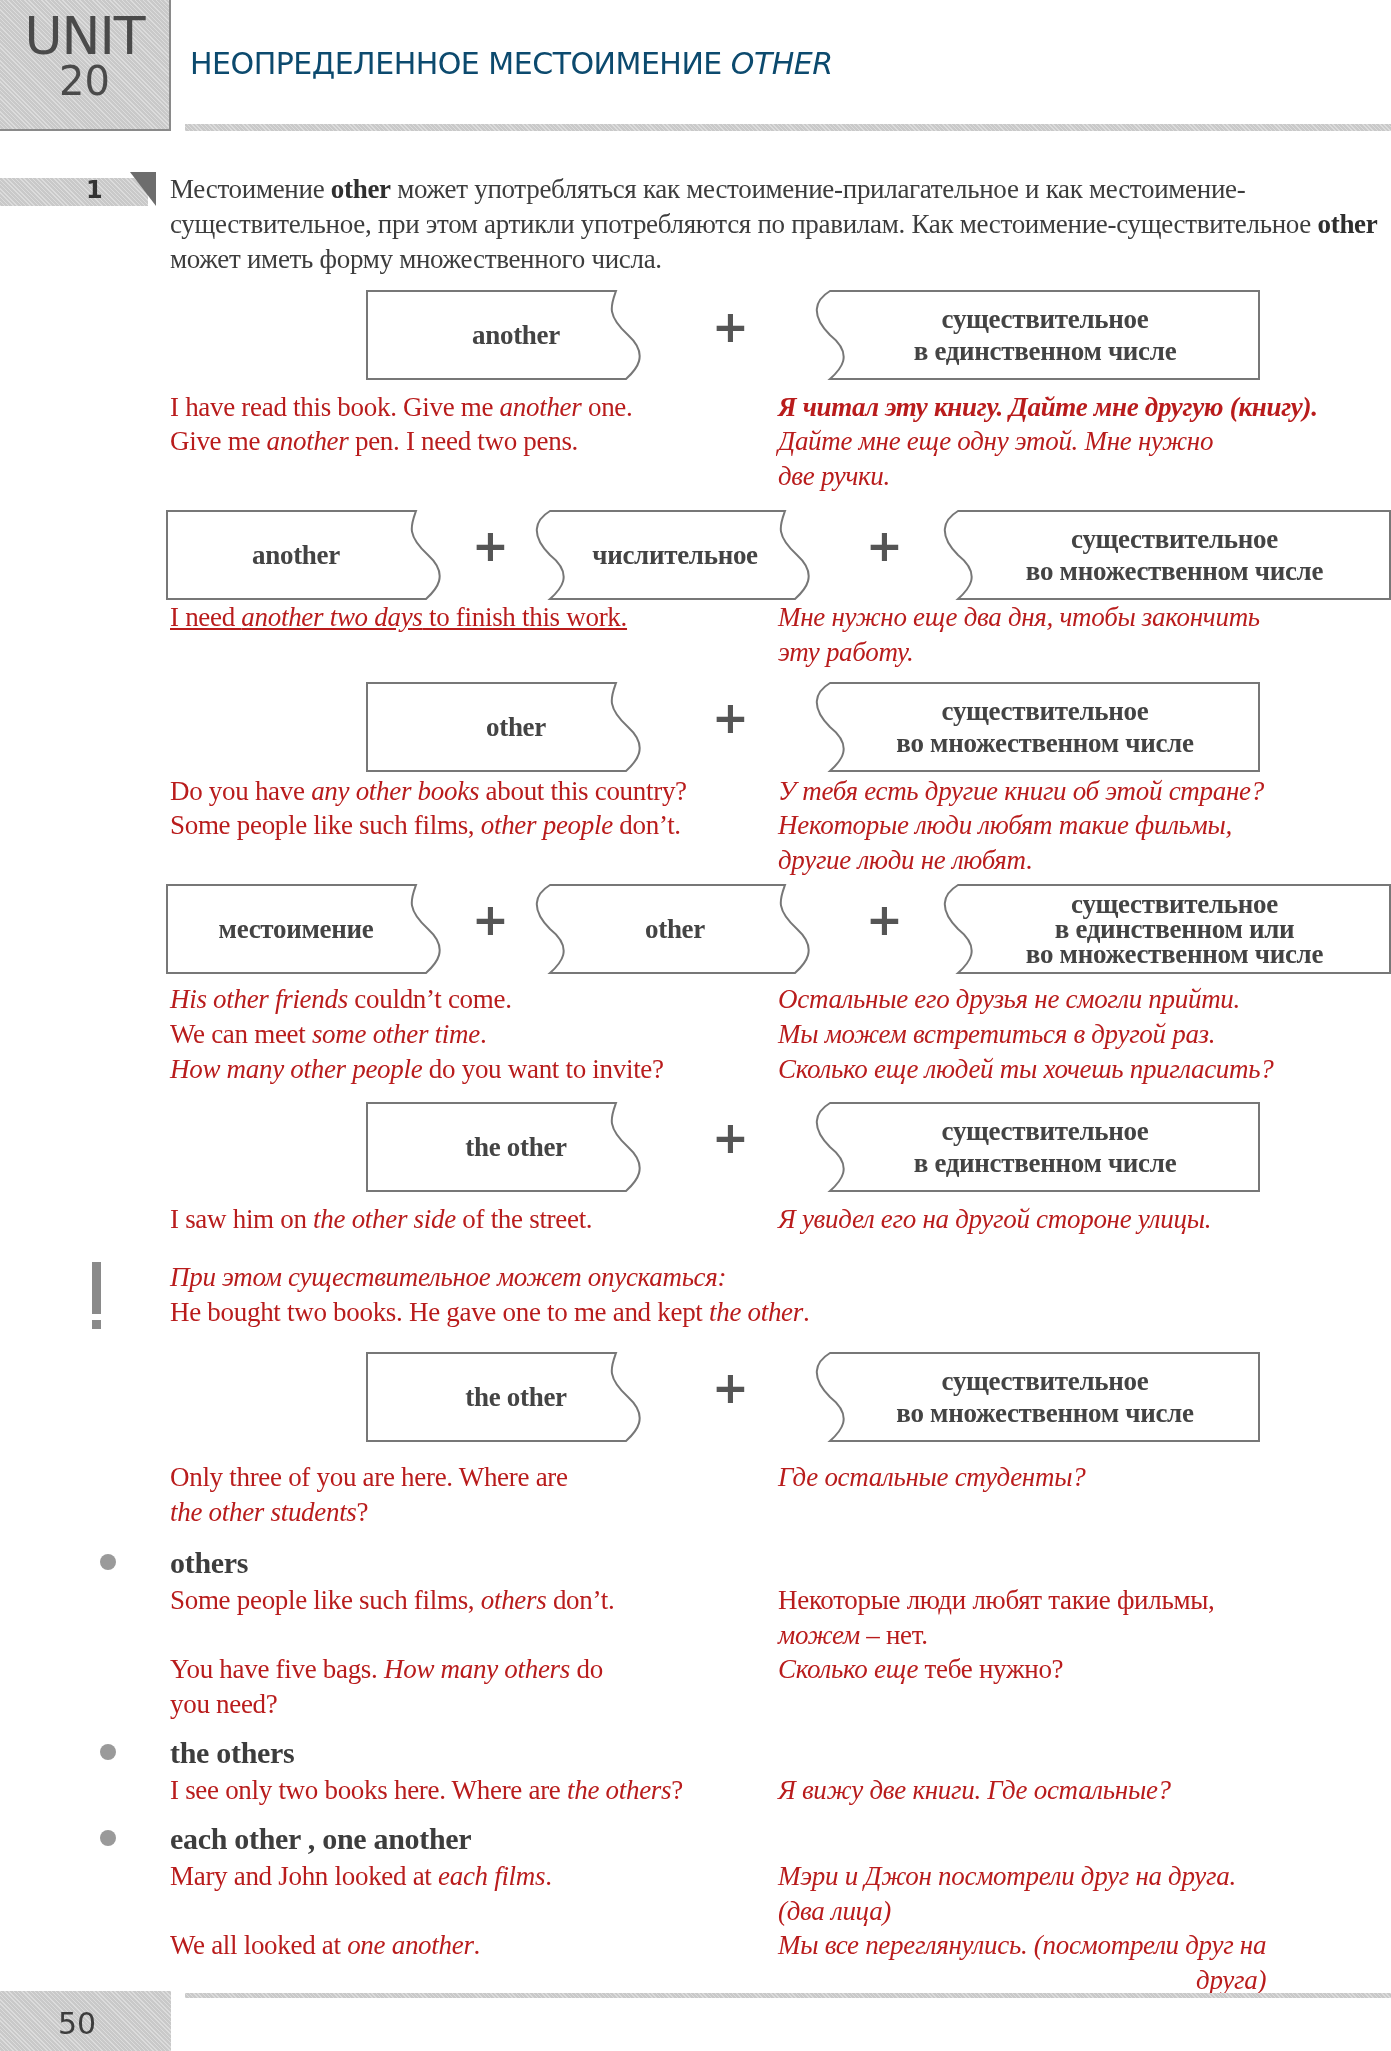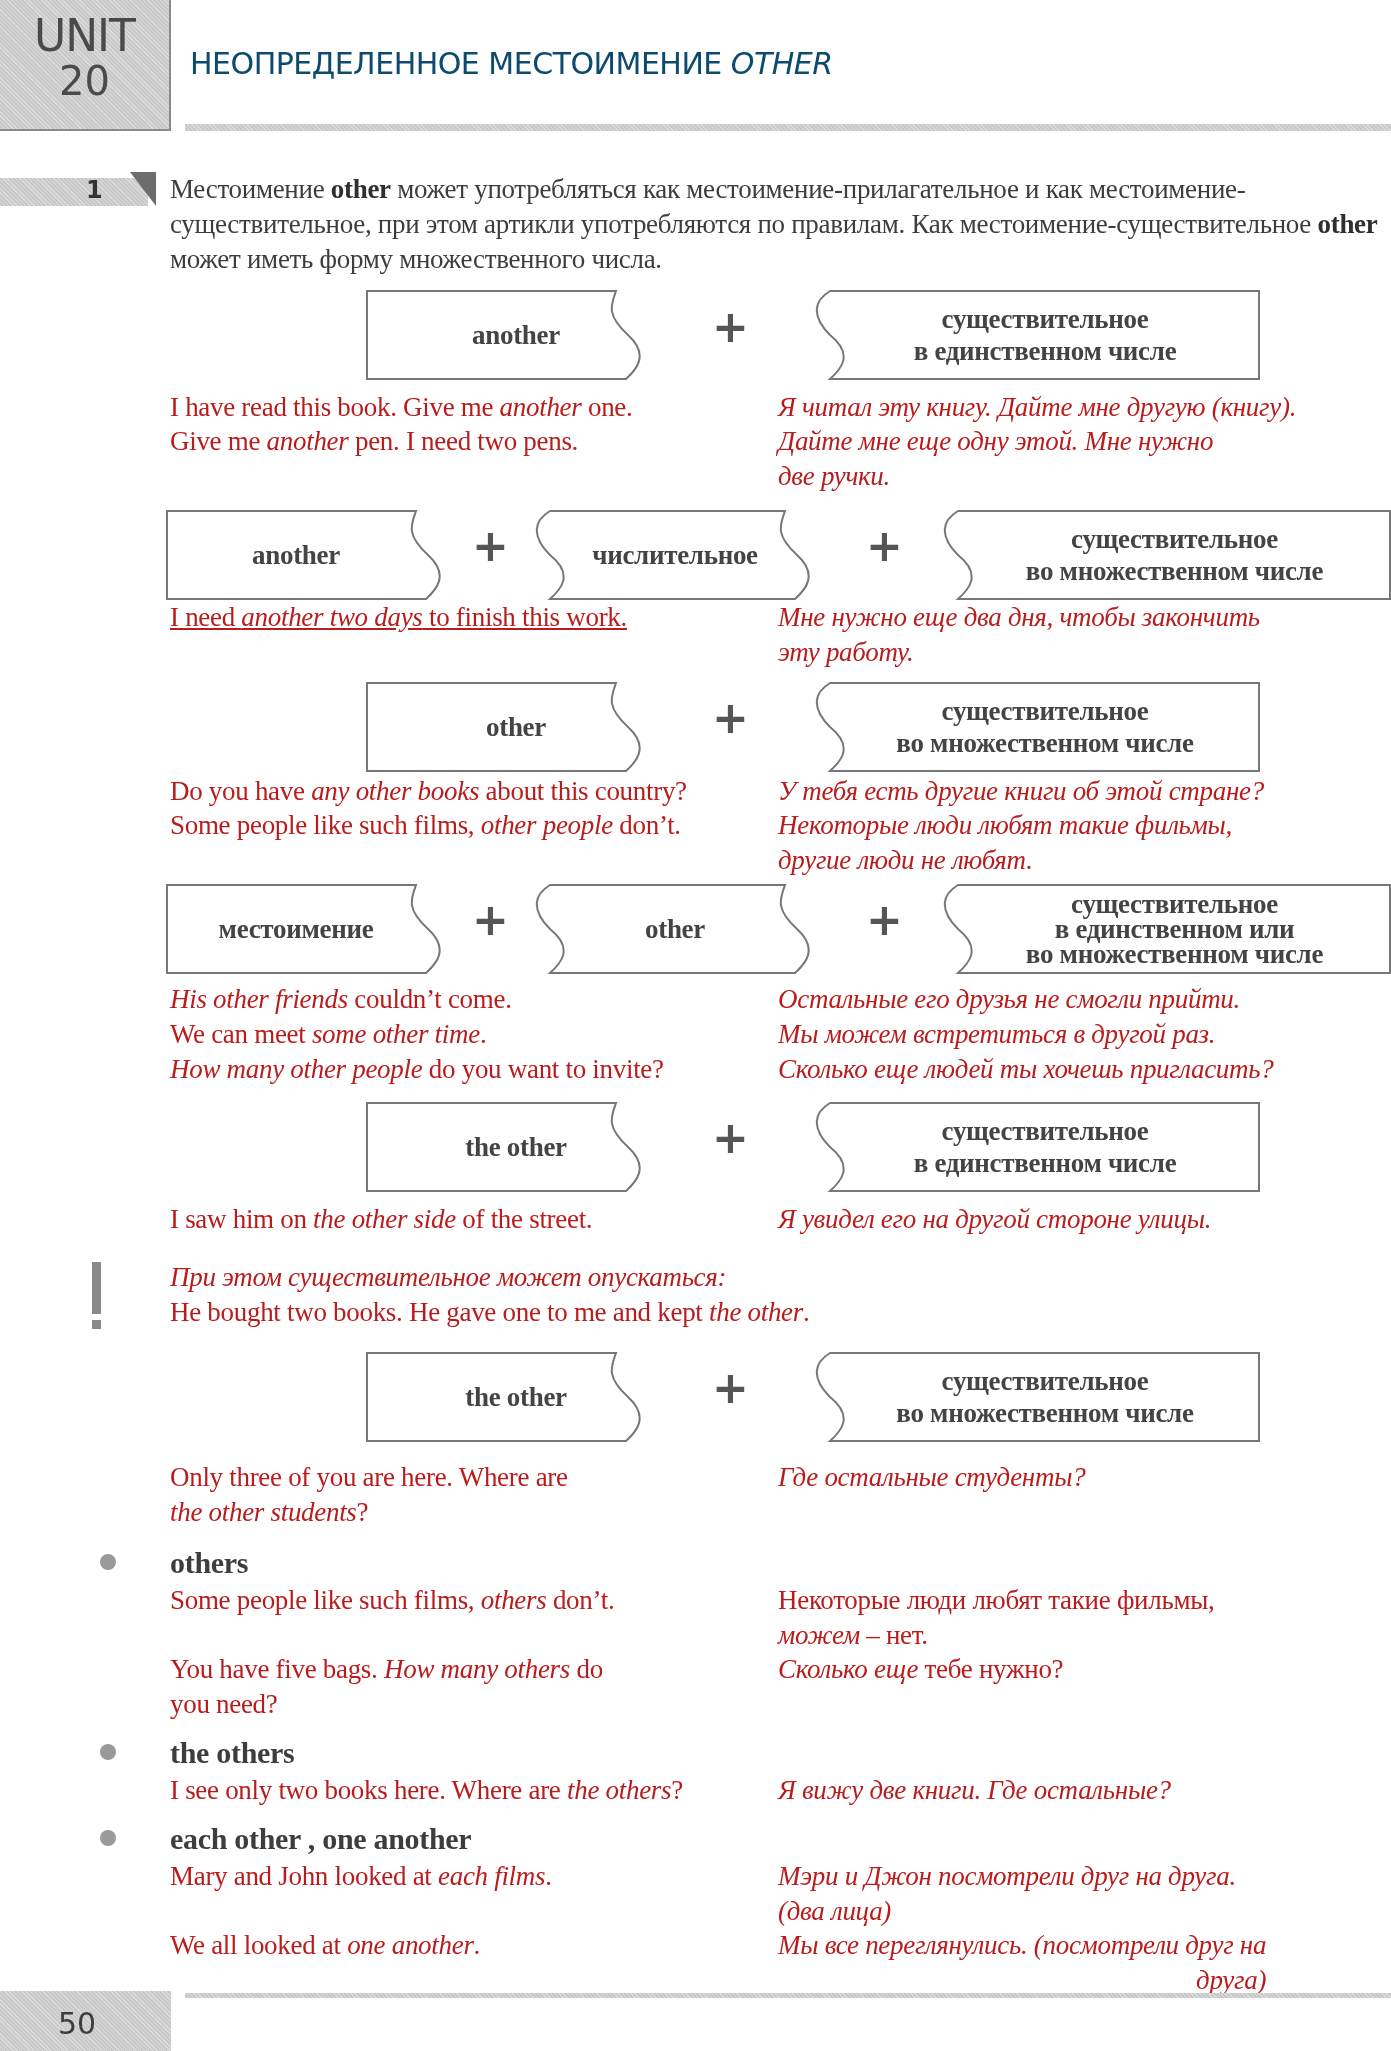--- a/index.html
+++ b/index.html
@@ -7,21 +7,21 @@
     width:1391px; height:2051px; position:relative; overflow:hidden;
     background:#ffffff; color:#3a3a3a;
     font-family:"Liberation Serif", serif;
   }
   .abs { position:absolute; }
   .hatch {
     background-color:#c9c9c9;
     background-image: repeating-linear-gradient(45deg, rgba(255,255,255,0.35) 0 1px, transparent 1px 3px);
   }
   .unit-box { left:0; top:0; width:171px; height:131px; border-right:2px solid #8a8a8a; border-bottom:2px solid #8a8a8a; box-sizing:border-box; text-align:center; }
-  .unit-box .unit-label { display:block; font-family:"DejaVu Sans", sans-serif; font-size:44px; color:#4a4a4a; margin-top:14px; line-height:44px; letter-spacing:-1px; }
+  .unit-box .unit-label { display:block; font-family:"DejaVu Sans", sans-serif; font-size:52px; color:#4a4a4a; margin-top:14px; line-height:44px; letter-spacing:-1px; }
   .unit-box .unit-num { display:block; font-family:"DejaVu Sans", sans-serif; font-size:40px; color:#4a4a4a; line-height:46px; }
   .title { left:190px; top:46px; font-family:"DejaVu Sans", sans-serif; font-size:30px; color:#0c4a6e; letter-spacing:-0.5px; white-space:nowrap; }
   .title i { font-style:italic; }
   .rule { height:7px; }
   .sec-marker { left:0; top:178px; width:148px; height:28px; }
   .sec-num { left:86px; top:176px; font-family:"DejaVu Sans", sans-serif; font-weight:bold; font-size:24px; color:#333; }
   .sec-tri { left:130px; top:172px; width:0; height:0; border-top:34px solid #6d6d6d; border-left:26px solid transparent; }
   .para { left:170px; width:1215px; font-size:27px; line-height:35px; color:#3d3d3d; letter-spacing:-0.3px; }
   .para b { color:#2f2f2f; }
 
@@ -64,21 +64,21 @@
 <div class="plus" style="left:712px; top:305px;">+</div>
 <div class="box" style="left:800px; top:290px; width:460px;">
   <svg width="460" height="90">
       <path d="M30 1 H459 V89 H30 C40 80 55 65 30 45 C10 25 15 10 30 1 Z" fill="#fff" stroke="#777" stroke-width="2"></path>
     </svg>
   <span style="white-space:pre-line; padding-left:30px;">существительное
 в единственном числе</span>
 </div>
 
 <div class="abs row" style="left:170px; top:390px;">I have read this book. Give me <i>another</i> one.</div>
-<div class="abs row ru" style="left:778px; top:390px;">Я читал эту книгу. Дайте мне другую (книгу).</div>
+<div class="abs row ru" style="left:778px; top:390px;font-weight:bold;">Я читал эту книгу. Дайте мне другую (книгу).</div>
 <div class="abs row" style="left:170px; top:424px;">Give me <i>another</i> pen. I need two pens.</div>
 <div class="abs row ru" style="left:778px; top:424px; white-space:pre-line;">Дайте мне еще одну этой. Мне нужно
 две ручки.</div>
 
 <div class="box" style="left:166px; top:510px; width:300px;">
   <svg width="300" height="90">
       <path d="M1 1 H250 C245 15 240 25 262 45 C284 65 270 80 260 89 H1 Z" fill="#fff" stroke="#777" stroke-width="2"></path>
     </svg>
   <span style="padding-right:40px;">another</span>
 </div>

